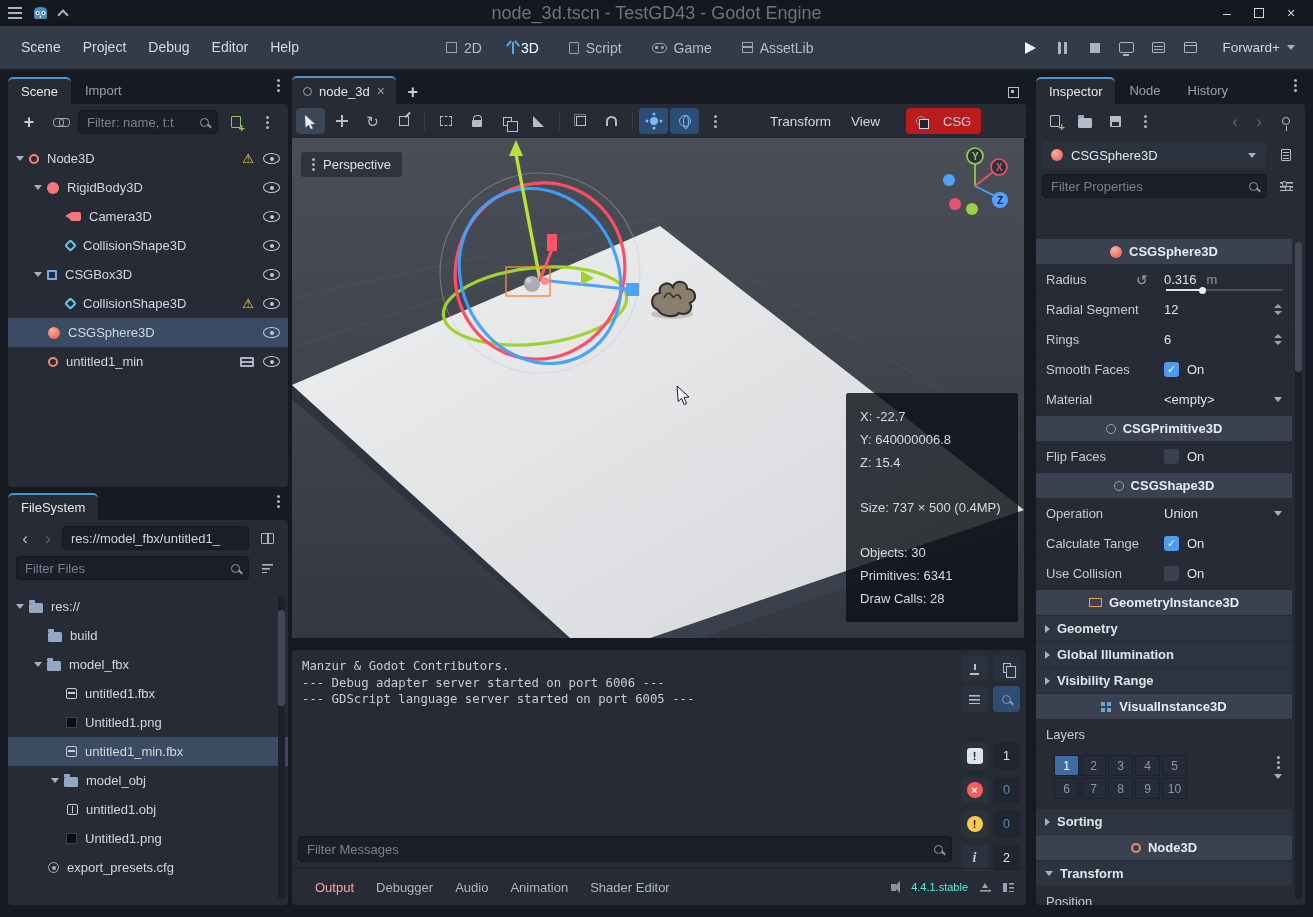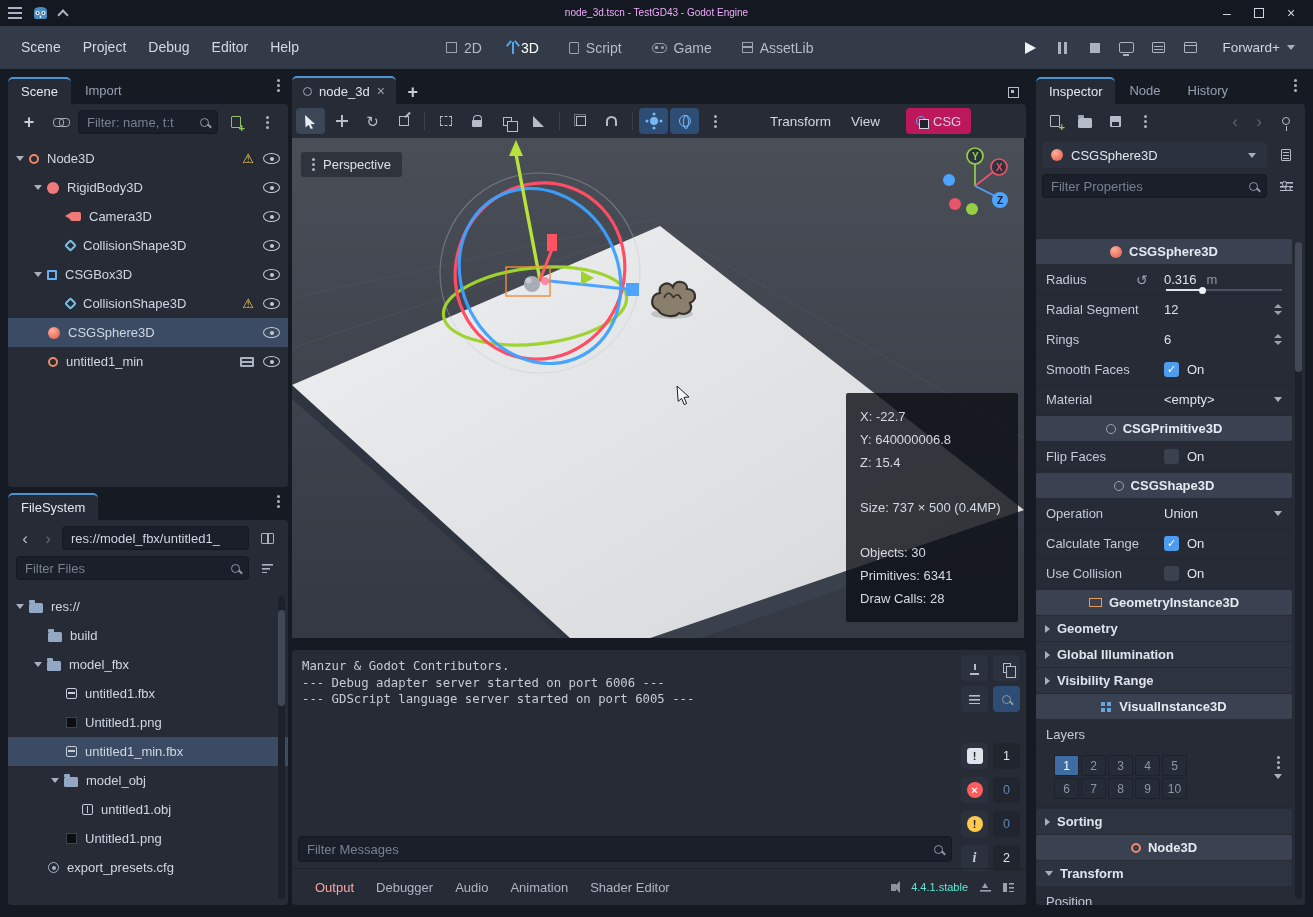--- a/index.html
+++ b/index.html
@@ -1,20 +1,20 @@
 <!DOCTYPE html>
 <html><head>
 <meta charset="utf-8">
 <style>
 *{margin:0;padding:0;box-sizing:border-box}
 html,body{width:1313px;height:917px;background:#12161e;font-family:"Liberation Sans",sans-serif;-webkit-font-smoothing:antialiased}
 #app{position:relative;width:1313px;height:917px;overflow:hidden;background:#161a22;color:#cfd6e2;font-size:13px}
 
 #titlebar{position:absolute;left:0;top:0;width:1313px;height:26px;background:#141821;display:flex;align-items:center;padding:0 8px;gap:10px}
-#title-text{position:absolute;left:200px;right:200px;text-align:center;font-size:10px;color:#f0abfc;line-height:26px;pointer-events:none}
+#title-text{position:absolute;left:200px;right:200px;text-align:center;font-size:18px;color:#737373;line-height:26px;pointer-events:none}
 .burger{width:14px;height:2px;background:#aab3c1;box-shadow:0 -5px #aab3c1,0 5px #aab3c1;display:inline-block}
 .caretup{width:8px;height:8px;border-left:2px solid #aab3c1;border-top:2px solid #aab3c1;transform:rotate(45deg);display:inline-block;margin-top:4px}
 .win-btns{margin-left:auto;display:flex;gap:4px;z-index:2}
 .win-btn{width:28px;height:22px;display:flex;align-items:center;justify-content:center;color:#cfd6e2;font-size:14px}
 .maxbox{width:10px;height:10px;border:1.6px solid #cfd6e2}
 
 #menubar{position:absolute;left:0;top:26px;width:1313px;height:46px;background:#333a48;display:flex;align-items:center;border-bottom:3px solid #161a22}
 #menu-left{display:flex;margin-left:10px}
 .menu-item{padding:0 11px;font-size:14px;color:#d4dae4;line-height:43px}
 #workspaces{position:absolute;left:438px;display:flex;gap:14px;height:100%}
@@ -128,21 +128,21 @@
 .tool-group{width:9px;height:9px;border:1.6px solid #b6bdc9;position:relative}
 .tool-group::after{content:"";position:absolute;left:3px;top:3px;width:9px;height:9px;border:1.6px solid #b6bdc9;background:#262b35}
 .tool-ruler{width:0;height:0;border-bottom:11px solid #b6bdc9;border-right:11px solid transparent}
 .tool-cube{width:10px;height:10px;border:1.6px solid #b6bdc9;position:relative}
 .tool-cube::after{content:"";position:absolute;left:-3px;top:-3px;width:10px;height:10px;border:1.6px solid #b6bdc9;opacity:.5}
 .tool-magnet{width:11px;height:10px;border:2.6px solid #b6bdc9;border-bottom:0;border-radius:6px 6px 0 0}
 .tool-sun{width:8px;height:8px;border-radius:50%;background:#7ab8f5;box-shadow:0 -7px 0 -2.5px #7ab8f5,0 7px 0 -2.5px #7ab8f5,-7px 0 0 -2.5px #7ab8f5,7px 0 0 -2.5px #7ab8f5}
 .tool-globe{width:12px;height:12px;border:1.6px solid #7ab8f5;border-radius:50%;position:relative}
 .tool-globe::after{content:"";position:absolute;left:3px;top:-1px;width:4px;height:12px;border:1.3px solid #7ab8f5;border-radius:50%}
 .vmenu{padding:0 10px;font-size:13.5px;color:#d2d8e2;flex:none}
-#csg-btn{margin-left:14px;background:#be185d;border-radius:4px;height:26px;display:flex;align-items:center;gap:7px;padding:0 10px;flex:none}
+#csg-btn{margin-left:14px;background:#b91c1c;border-radius:4px;height:26px;display:flex;align-items:center;gap:17px;padding:0 10px;flex:none}
 .csgico{width:10px;height:10px;border:1.6px solid #5fb2d8;border-radius:50%;position:relative}
 .csgico::after{content:"";position:absolute;right:-4px;bottom:-4px;width:8px;height:8px;border:1.6px solid #cfd6e0;background:#1e232c}
 .expandico{width:11px;height:11px;border:1.6px solid #b6bdc9;position:relative}
 .expandico::after{content:"";position:absolute;left:2.5px;top:2.5px;width:3px;height:3px;background:#b6bdc9}
 #viewport{position:absolute;left:292px;top:138px;width:732px;height:500px;background:#3e424b;overflow:hidden}
 #persp-btn{position:absolute;left:9px;top:14px;background:rgba(43,48,57,.88);border-radius:3px;height:25px;display:flex;align-items:center;gap:8px;padding:0 11px;color:#dbe0e8;font-size:13px;z-index:3}
 #vp-stats{position:absolute;left:554px;top:255px;width:172px;background:rgba(14,17,23,.82);padding:12px 14px;z-index:3;border-radius:2px}
 .stat-group{margin-bottom:22px}
 .stat-group:last-child{margin-bottom:0}
 .stat-line{font-size:13px;color:#d4dae3;line-height:23px;white-space:nowrap}
@@ -470,21 +470,21 @@
             <span class="nico ico-scene-file"></span>
             <span class="tlabel">untitled1_min.fbx</span>
             <span class="trow-right"></span>
           </div>
           <div class="tree-row" style="padding-left: 43px;">
             <span class="tri tri-down tw"></span>
             <span class="nico ico-folder"></span>
             <span class="tlabel">model_obj</span>
             <span class="trow-right"></span>
           </div>
-          <div class="tree-row" style="padding-left: 60px;">
+          <div class="tree-row" style="padding-left: 45px;">
             <span class="tw-sp"></span>
             <span class="nico ico-obj-file"></span>
             <span class="tlabel">untitled1.obj</span>
             <span class="trow-right"></span>
           </div>
           <div class="tree-row" style="padding-left: 44px;">
             <span class="tw-sp"></span>
             <span class="nico ico-image-file"></span>
             <span class="tlabel">Untitled1.png</span>
             <span class="trow-right"></span>

